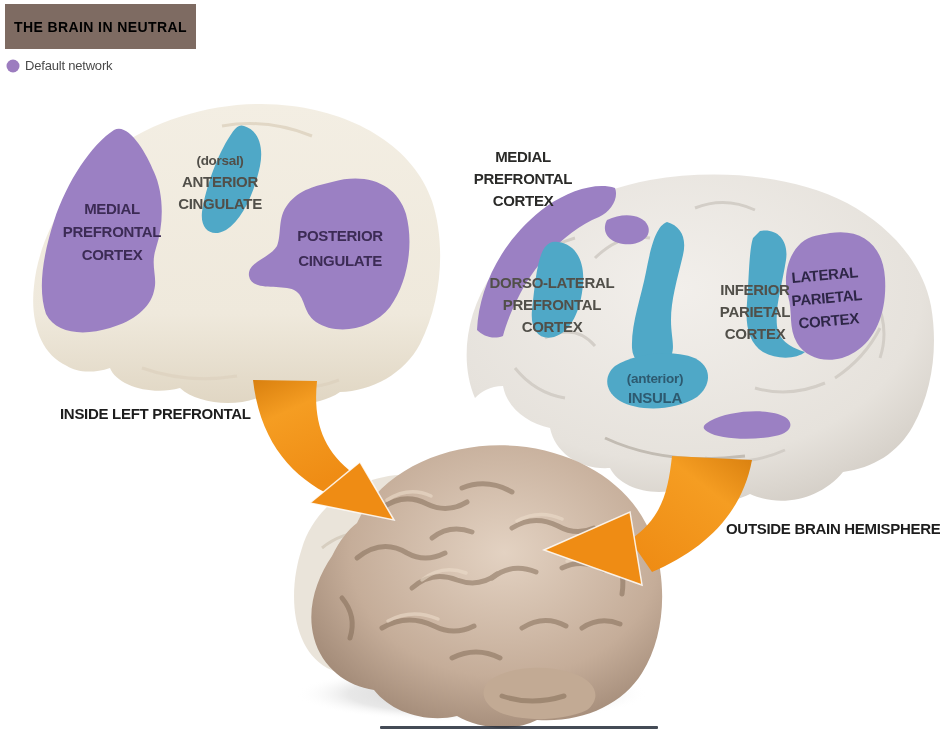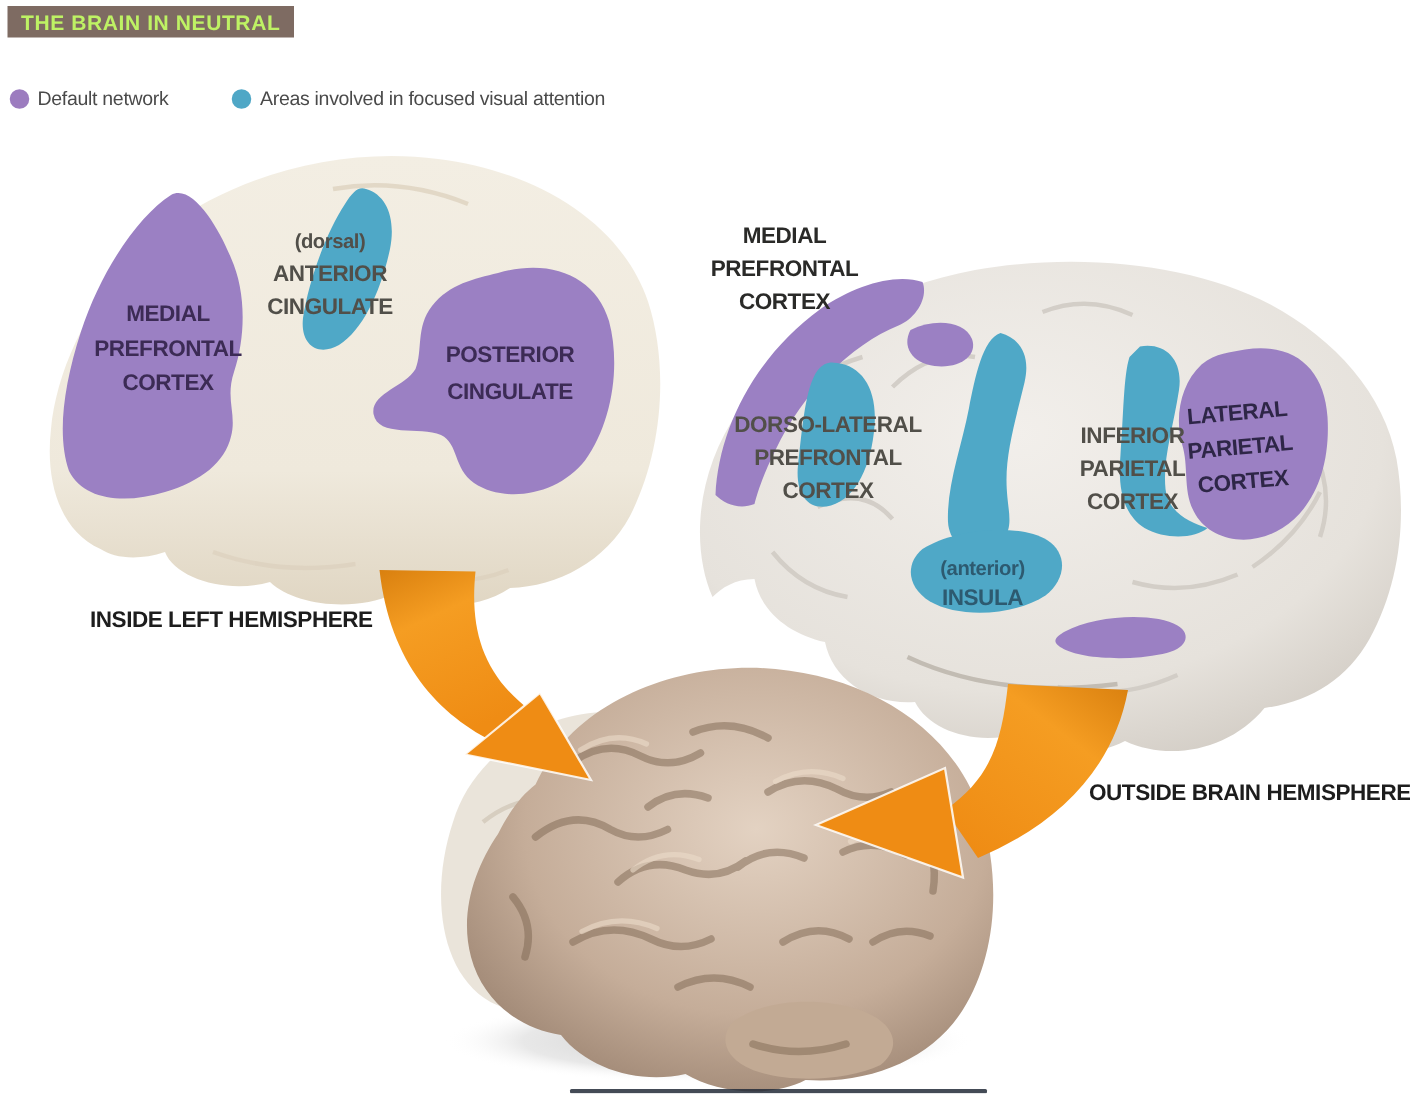--- a/index.html
+++ b/index.html
@@ -3,22 +3,22 @@
 <meta charset="utf-8">
 <style>
   html,body{margin:0;padding:0;background:#ffffff;}
   #canvas{
     position:relative;width:940px;height:729px;background:#ffffff;overflow:hidden;
     font-family:"Liberation Sans","DejaVu Sans",sans-serif;
   }
   
   .title-bar{
     position:absolute;left:5px;top:4px;height:21px;display:inline-flex;align-items:center;
-    background:#7e6b62;color:#bef264;font-weight:bold;font-size:14px;letter-spacing:.4px;
-    padding:0 9px;
+    background:#7e6b62;color:#000000;font-weight:bold;font-size:14px;letter-spacing:.4px;
+    padding:12px 9px;
   }
   .subtitle{
     position:absolute;left:5px;top:31px;width:900px;
     color:#3b3b3b;font-weight:bold;font-size:13.5px;letter-spacing:-0.2px;
   }
   .legend{
     position:absolute;left:6px;top:58px;display:flex;gap:42px;
   }
   .legend-item{display:flex;align-items:center;gap:5px;color:#4a4a4a;font-size:13px;letter-spacing:-0.2px;}
   .legend-item svg{display:block;}
@@ -52,26 +52,20 @@
 <div id="canvas">
 
   <div class="title-bar">THE BRAIN IN NEUTRAL</div>
 
   <div class="legend">
     <div class="legend-item">
       <svg width="14" height="14">
         <circle cx="7" cy="7" r="6.5" fill="#9c7cbf"></circle>
       </svg>
       <span>Default network</span>
-    </div>
-    <div class="legend-item">
-      <svg width="14" height="14">
-        <circle cx="7" cy="7" r="6.5" fill="#4fa7c6"></circle>
-      </svg>
-      <span>Areas involved in focused visual attention</span>
     </div>
   </div>
 
   <svg id="left-brain-svg" class="svg-abs" width="430" height="330" viewBox="0 0 430 330">
     <defs>
       <linearGradient id="creamShade" x1="0" y1="0" x2="0" y2="1">
         <stop offset="0%" stop-color="#f3eee3"></stop>
         <stop offset="70%" stop-color="#efe9dc"></stop>
         <stop offset="100%" stop-color="#e0d6c3"></stop>
       </linearGradient>
@@ -246,17 +240,17 @@
     <g>
       <path fill="url(#orangeL)" d="M 253,380 C 260,442 292,477 332,496 L 354,474 C 322,450 313,420 317,381 Z"></path>
       <polygon fill="#ef8c14" stroke="#ffffff" stroke-width="1.5" stroke-opacity="0.85" points="394,520 360,462 310,503"></polygon>
     </g>
     <g>
       <path fill="url(#orangeR)" d="M 672,456 L 752,460 C 742,514 704,550 652,572 L 630,540 C 662,518 668,492 672,456 Z"></path>
       <polygon fill="#ef8c14" stroke="#ffffff" stroke-width="1.5" stroke-opacity="0.85" points="544,550 630,512 642,585"></polygon>
     </g>
   </svg>
 
-  <div id="caption-left" class="caption">INSIDE LEFT HEMISPHERE</div>
+  <div id="caption-left" class="caption">INSIDE LEFT PREFRONTAL</div>
   <div id="caption-right" class="caption">OUTSIDE BRAIN HEMISPHERE</div>
 
   <div class="bottom-edge"></div>
 </div>
 
 </body></html>

